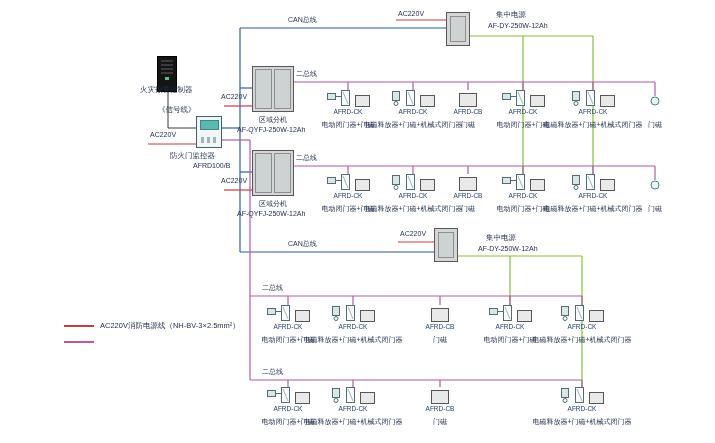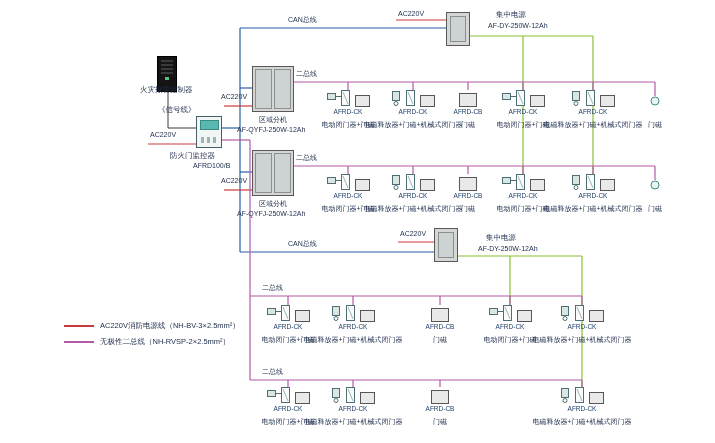--- a/index.html
+++ b/index.html
@@ -385,17 +385,16 @@
     <div class="dlab">电磁释放器+门磁+机械式闭门器</div>
   </div>
 
   <div class="legend">
     <div class="li">
       <span class="sw sw-red"></span>
       <span>AC220V消防电源线（NH-BV-3×2.5mm²）</span>
     </div>
     <div class="li">
       <span class="sw sw-purple"></span>
-      <span>无极性二总线（NH-RVSP-2×2.5mm²）</span>
     </div>
   </div>
 
 </div>
 
 </body></html>

